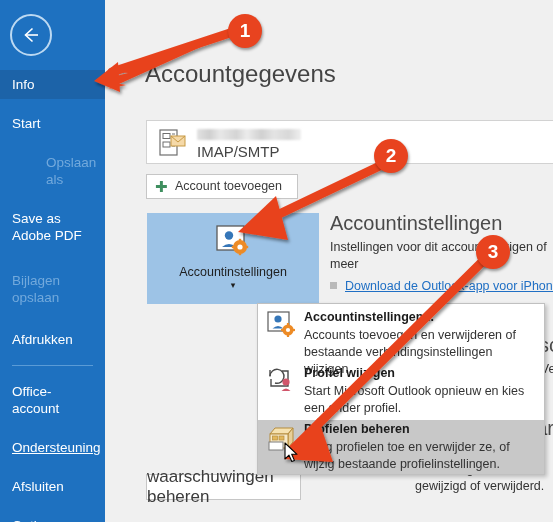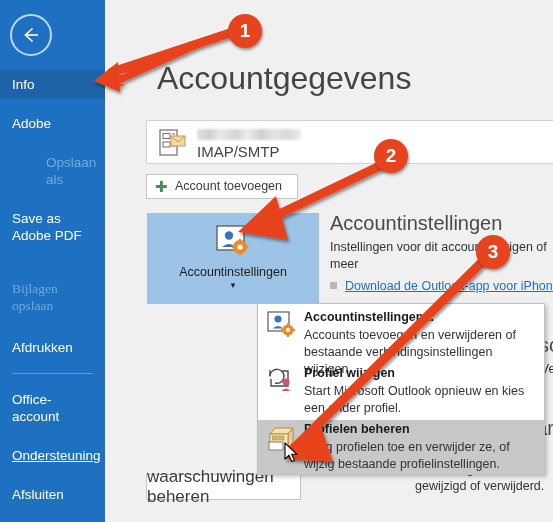--- a/index.html
+++ b/index.html
@@ -34,22 +34,22 @@
   .nav-sep{
     height:1px;background:#5a9bd6;margin:11px 12px 11px 12px;
   }
 
   
   .content{
     position:absolute;left:105px;top:0;right:0;bottom:0;
     background:#f0f0f0;
   }
   .page-title{
-    position:absolute;left:52px;top:60px;
-    font-size:32px;color:#444444;font-weight:400;
+    position:absolute;left:40px;top:60px;
+    font-size:24px;color:#444444;font-weight:400;
     letter-spacing:0px;white-space:nowrap;
   }
 
   
   .acct-box{
     position:absolute;left:41px;top:120px;width:412px;height:44px;
     background:#ffffff;border:1px solid #d2d2d2;box-sizing:border-box;
   }
   .acct-icon{position:absolute;left:10px;top:7px;width:30px;height:30px;}
   .acct-blur{
@@ -144,24 +144,24 @@
 
     <div class="back-btn">
       <svg width="22" height="22" viewBox="0 0 22 22">
         <path d="M12.5 4.5 L5.5 11 L12.5 17.5" fill="none" stroke="#ffffff" stroke-width="1.6"></path>
         <line x1="5.5" y1="11" x2="18" y2="11" stroke="#ffffff" stroke-width="1.6"></line>
       </svg>
     </div>
 
     <div class="nav">
       <div class="nav-item selected" style="top:0;"><span>Info</span></div>
-      <div class="nav-item" style="margin-top:10px;"><span>Adobe</span></div>
+      <div class="nav-item" style="margin-top:10px;"><span>Start</span></div>
       <div class="nav-item disabled" style="margin-top:10px;padding-left:46px;"><span>Opslaan als</span></div>
       <div class="nav-item" style="margin-top:10px;width:100px;"><span>Save as Adobe PDF</span></div>
-      <div class="nav-item disabled" style="margin-top:24px;width:95px;font-family:Liberation Serif, serif;"><span>Bijlagen opslaan</span></div>
+      <div class="nav-item disabled" style="margin-top:16px;width:95px;"><span>Bijlagen opslaan</span></div>
       <div class="nav-item" style="margin-top:13px;"><span>Afdrukken</span></div>
       <div class="nav-sep"></div>
       <div class="nav-item" style="width:95px;"><span>Office-account</span></div>
       <div class="nav-item" style="margin-top:10px;text-decoration:underline;"><span>Ondersteuning</span></div>
       <div class="nav-item" style="margin-top:10px;"><span>Afsluiten</span></div>
       <div class="nav-item" style="margin-top:10px;"><span>Opties</span></div>
     </div>
   </div>
 
   <div class="content">

